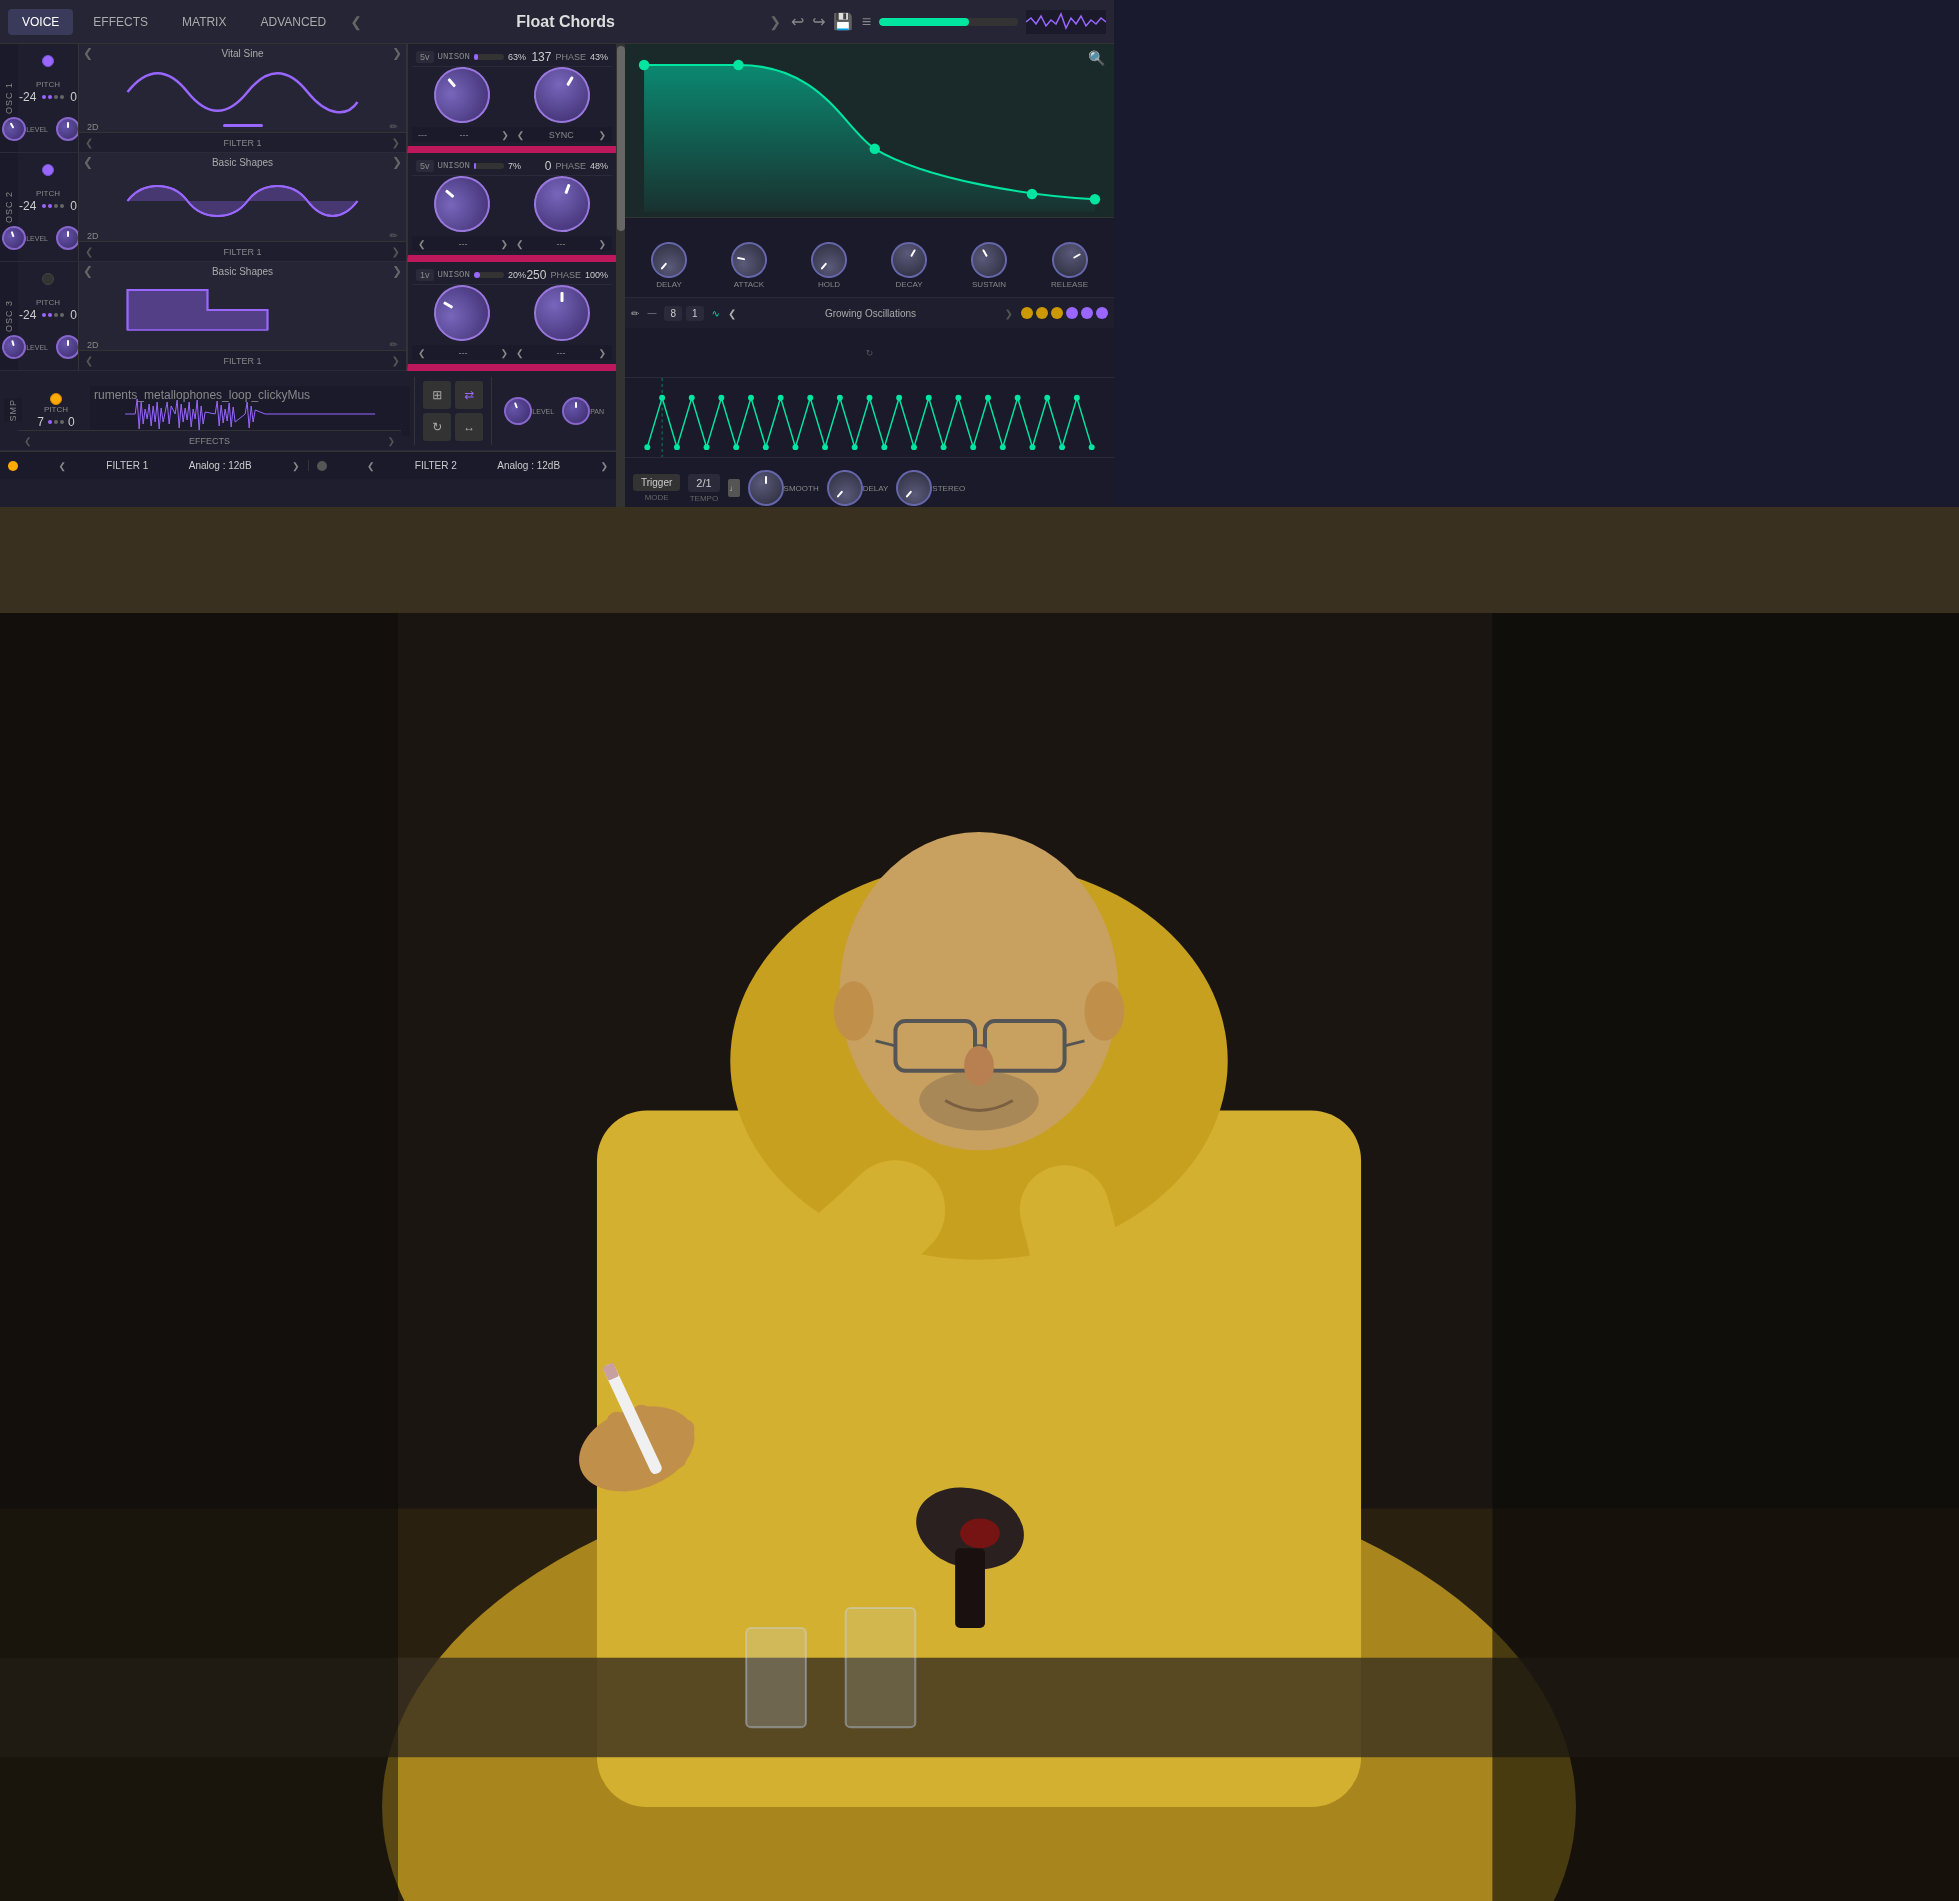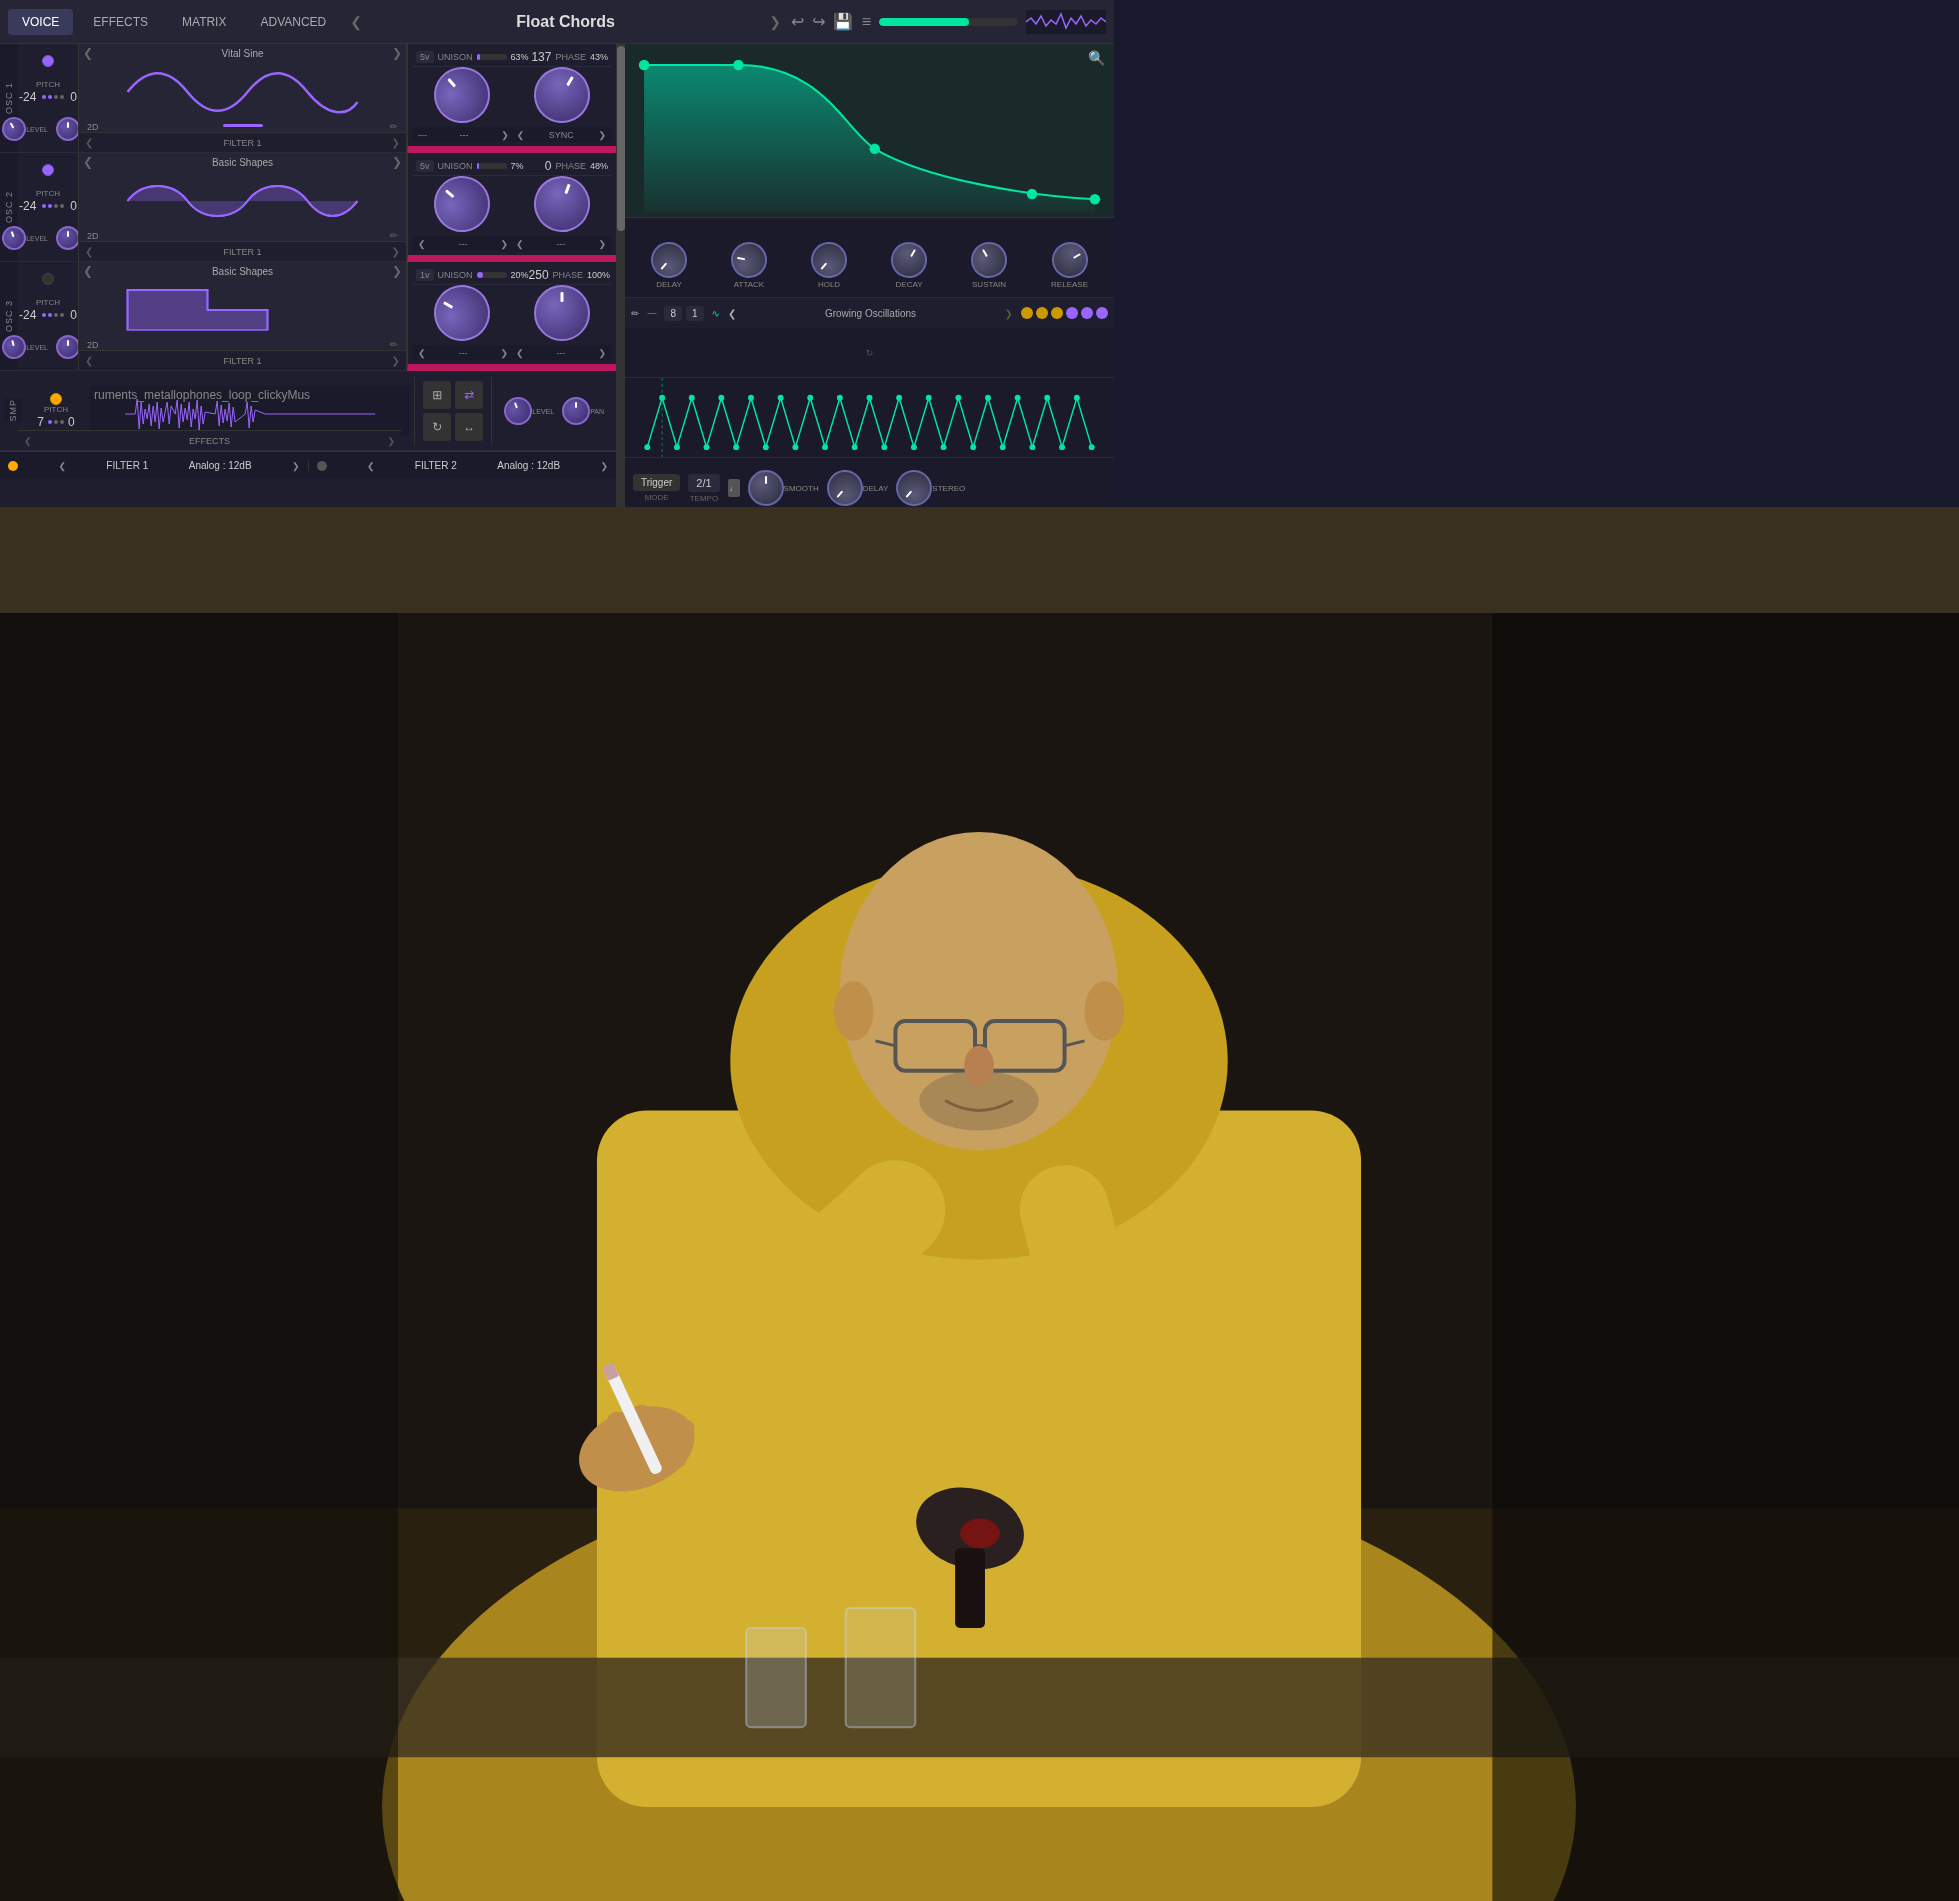--- a/index.html
+++ b/index.html
@@ -251,20 +251,21 @@
     .unison-row {
       height: 109px;
       display: flex;
       flex-direction: column;
       border-bottom: 7px solid #be185d;
       padding: 4px;
     }
     .unison-label {
       font-size: 9px;
       color: #888;
+      font-family: Liberation Mono, monospace;
     }
     .unison-value {
       font-size: 9px;
       color: #ccc;
     }
     .unison-slider-mini {
       width: 30px;
       height: 6px;
       background: #333;
       border-radius: 3px;

